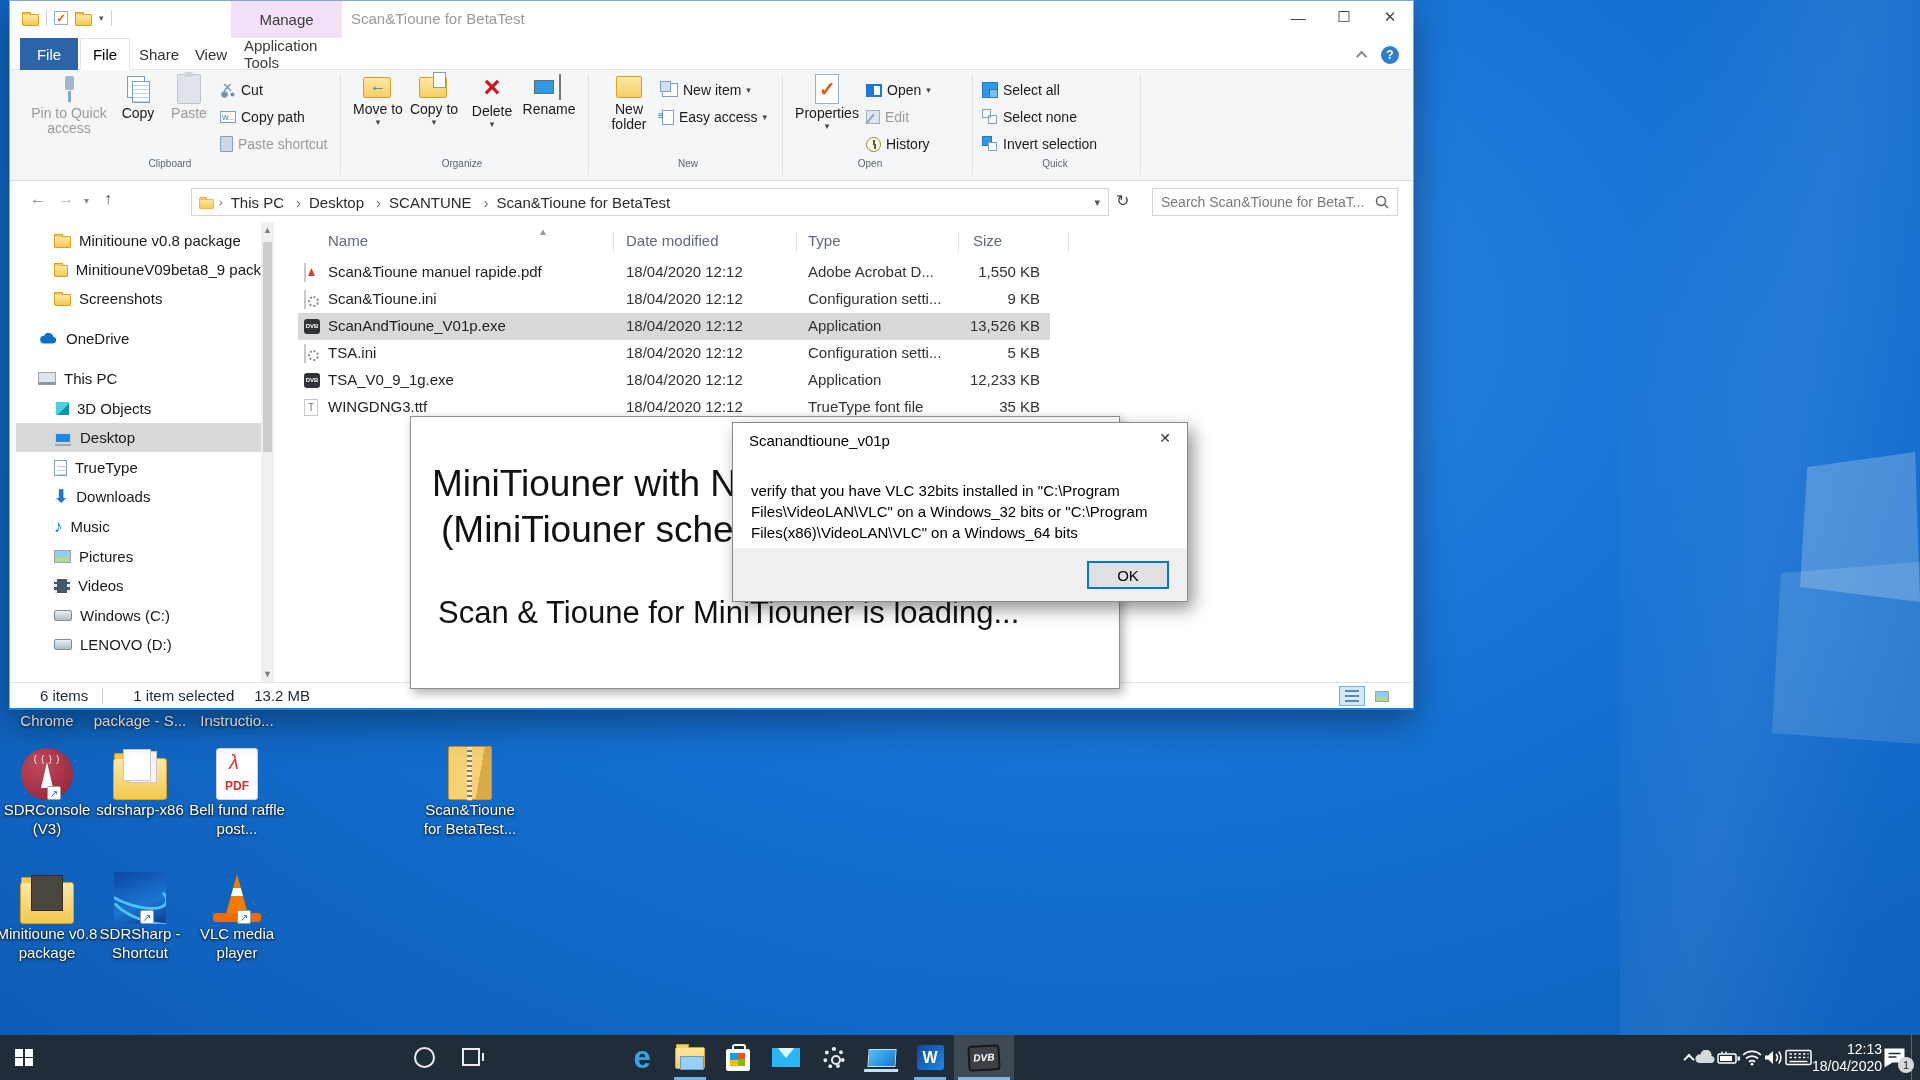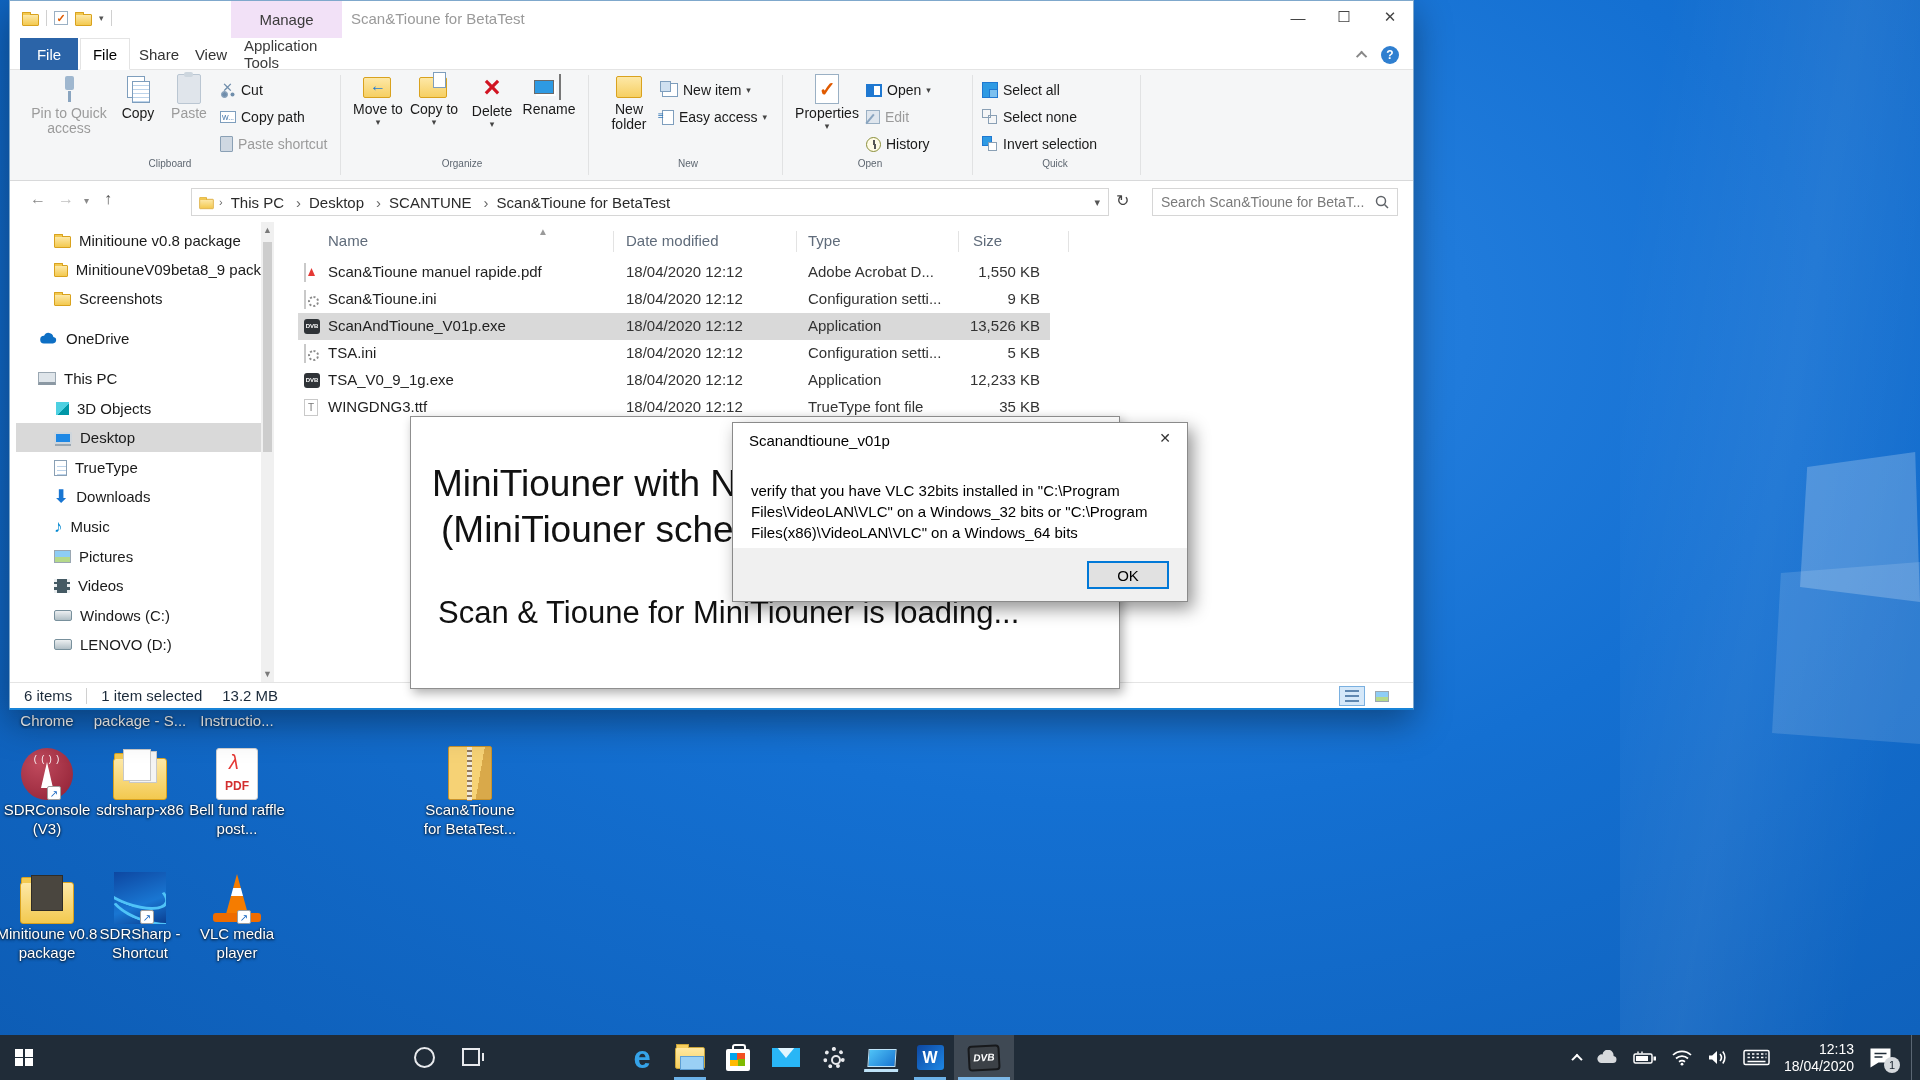--- a/index.html
+++ b/index.html
@@ -148,21 +148,21 @@
   .f-pdf{width:14px;height:17px;background:#fff;border:1px solid #c9c9c9;position:relative}
   .f-pdf::after{content:"";position:absolute;left:3px;top:4px;width:7px;height:8px;background:#e53935;clip-path:polygon(50% 0,100% 100%,0 100%)}
   .f-ini{width:14px;height:17px;background:#fdfdfd;border:1px solid #c9c9c9;position:relative}
   .f-ini::after{content:"";position:absolute;left:3px;top:5px;width:7px;height:7px;border-radius:50%;border:2px dotted #8a8a8a}
   .f-dvb{width:16px;height:15px;background:#2f3337;border-radius:3px;color:#fff;font-size:6px;font-weight:bold;
     text-align:center;line-height:15px;margin-top:1px}
   .f-ttf{width:14px;height:17px;background:#fff;border:1px solid #c9c9c9;color:#777;font-size:10px;text-align:center;line-height:16px}
   
   .statusbar{left:0;top:681px;width:100%;height:26px;background:#fff;border-top:1px solid #e4e4e4;
     display:flex;align-items:center;font-size:15px;color:#1b2a3a}
-  .statusbar .s{margin-left:14px}
+  .statusbar .s{margin-left:30px}
   .statusbar .divline{width:1px;height:16px;background:#d0d0d0;margin-left:14px}
   .viewbtns{position:absolute;right:18px;top:3px;display:flex;gap:4px}
   .vbtn{width:26px;height:20px;border:1px solid transparent;display:flex;align-items:center;justify-content:center}
   .vbtn.on{background:#d5e8f9;border-color:#7ab0e0}
   .vb-list{width:14px;height:12px;background:repeating-linear-gradient(#5f87b0 0 2px,transparent 2px 5px)}
   .vb-thumb{width:14px;height:11px;background:linear-gradient(#8ecdf5 55%,#b5d98a 45%);border:1px solid #9aa7b2}
 
   
   #splash{left:410px;top:416px;width:710px;height:273px;background:#fff;border:1px solid #8f8f8f;
     box-shadow:3px 4px 10px rgba(0,0,0,.32);z-index:5;color:#111;overflow:hidden}
@@ -247,21 +247,21 @@
     transform:rotate(0);clip-path:polygon(0 0,100% 0,50% 100%)}
   .tb-gear{width:22px;height:22px;border-radius:50%;border:4px dotted #e8eaed;position:relative}
   .tb-gear::after{content:"";position:absolute;left:4px;top:4px;width:6px;height:6px;border:2px solid #e8eaed;border-radius:50%}
   .tb-display{width:28px;height:18px;background:linear-gradient(135deg,#4fc3f7,#1976d2);border:1px solid #bfe3f8;
     position:relative;transform:skewX(-4deg)}
   .tb-display::after{content:"";position:absolute;left:-4px;bottom:-6px;width:34px;height:3px;background:#bfe3f8}
   .tb-word{width:27px;height:25px;background:linear-gradient(135deg,#0d47a1,#1e88e5);border-radius:3px;
     color:#fff;font-weight:bold;font-size:16px;text-align:center;line-height:25px}
   .tb-dvb{width:32px;height:26px;background:#3c4147;border:2px solid #17191c;border-radius:4px;color:#fff;
     font-size:10px;font-weight:bold;font-style:italic;text-align:center;line-height:22px;transform:rotate(-3deg)}
-  .tray{position:absolute;right:0;top:0;height:45px;display:flex;align-items:center;gap:14px;padding-right:8px}
+  .tray{position:absolute;right:0;top:0;height:45px;display:flex;align-items:center;padding-right:8px}
   .tray svg{display:block}
   .tray-chev{width:8px;height:8px;border-left:2px solid #fff;border-top:2px solid #fff;transform:rotate(45deg) translate(1px,1px)}
   .clock{font-size:14px;color:#fff;text-align:right;line-height:17px}
   .notif{position:relative}
   .notif .badge{position:absolute;right:-7px;bottom:-4px;width:16px;height:16px;border-radius:50%;
     background:#d5d9dd;color:#16202b;font-size:11px;text-align:center;line-height:16px}
   .show-desk{width:1px;height:45px;background:#5a6673;margin-left:4px}
   .hidden-label{position:absolute;width:110px;text-align:center;font-size:15px;color:#fff;
     text-shadow:0 1px 3px rgba(0,0,0,.85);white-space:nowrap;overflow:hidden}
 </style>

